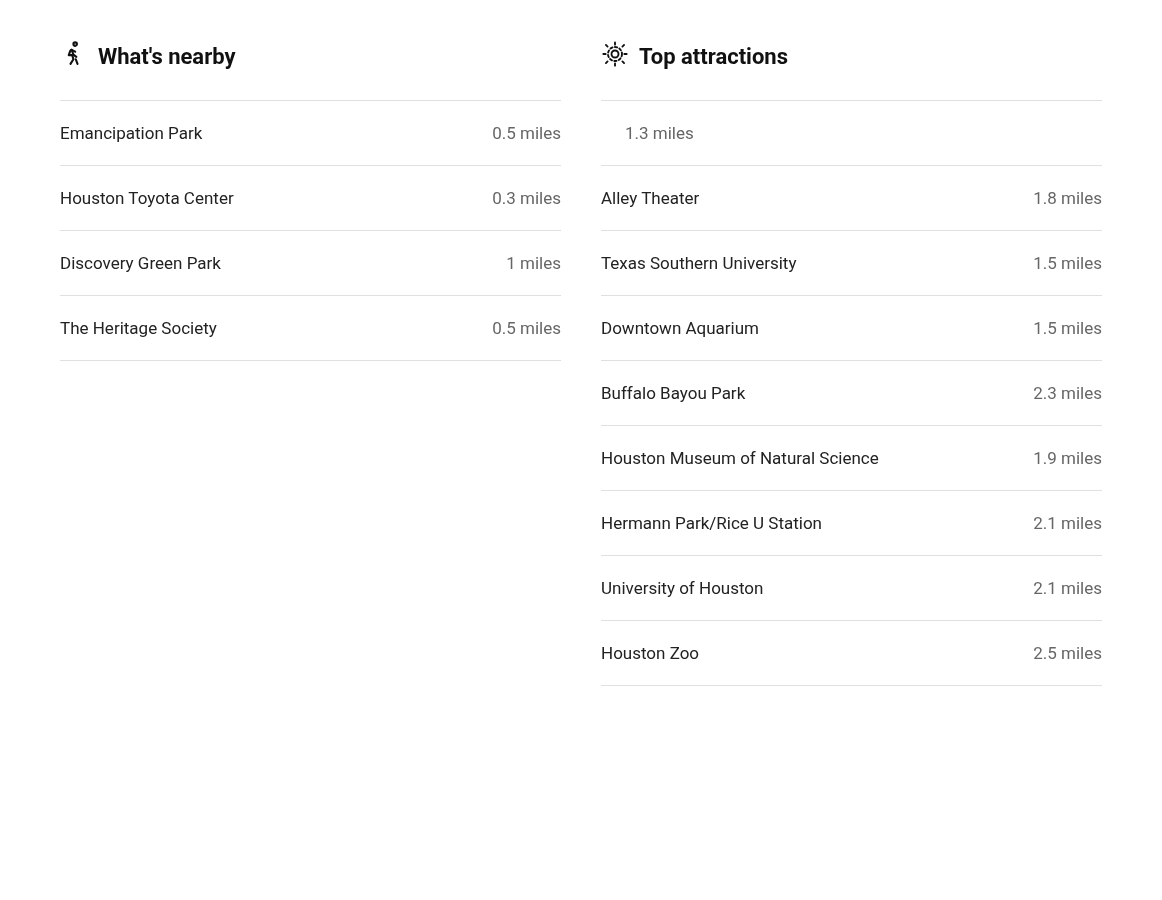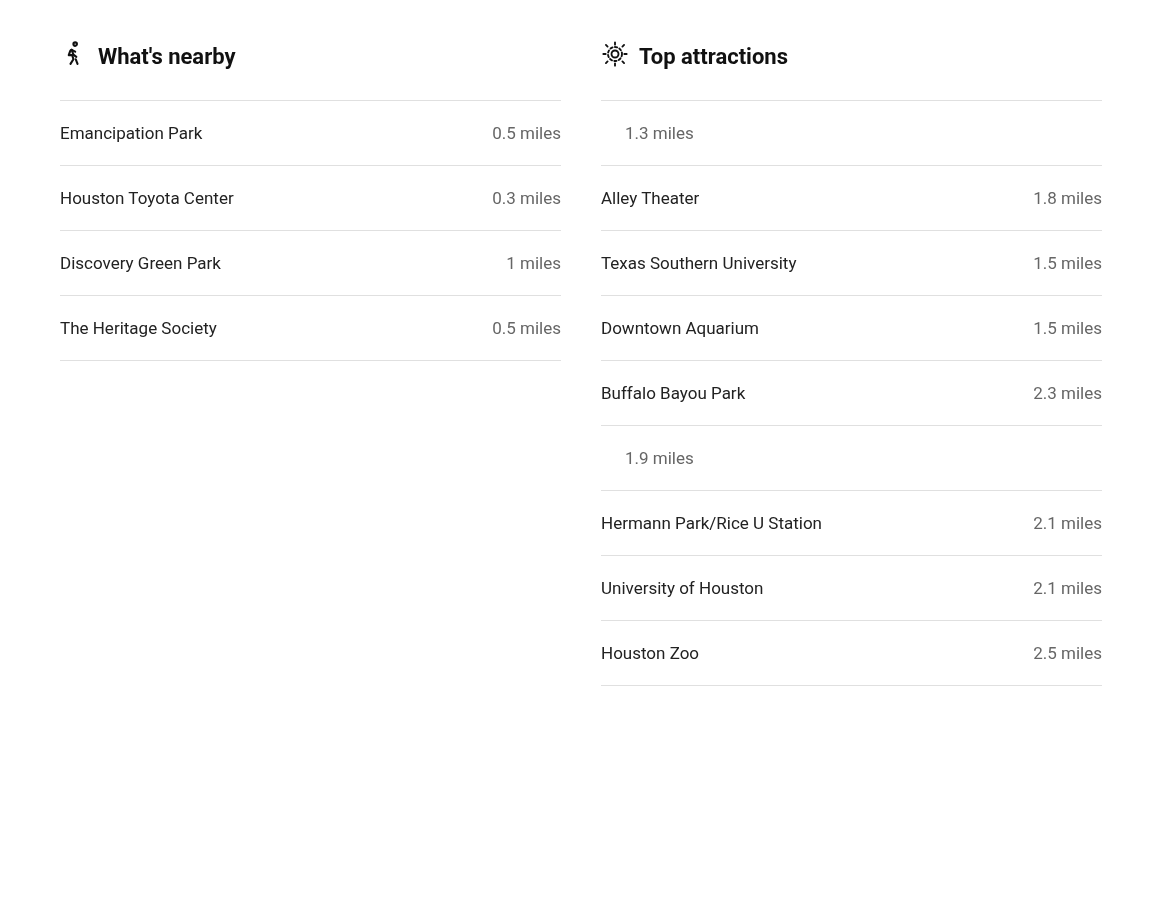--- a/index.html
+++ b/index.html
@@ -149,20 +149,21 @@
     </li>
         <li class="location-item">
       <span class="location-name">Downtown Aquarium</span>
       <span class="location-distance">1.5 miles</span>
     </li>
         <li class="location-item">
       <span class="location-name">Buffalo Bayou Park</span>
       <span class="location-distance">2.3 miles</span>
     </li>
         <li class="location-item">
+      <span class="location-name">Houston Museum of Natural Science</span>
       <span class="location-distance">1.9 miles</span>
     </li>
         <li class="location-item">
       <span class="location-name">Hermann Park/Rice U Station</span>
       <span class="location-distance">2.1 miles</span>
     </li>
         <li class="location-item">
       <span class="location-name">University of Houston</span>
       <span class="location-distance">2.1 miles</span>
     </li>

